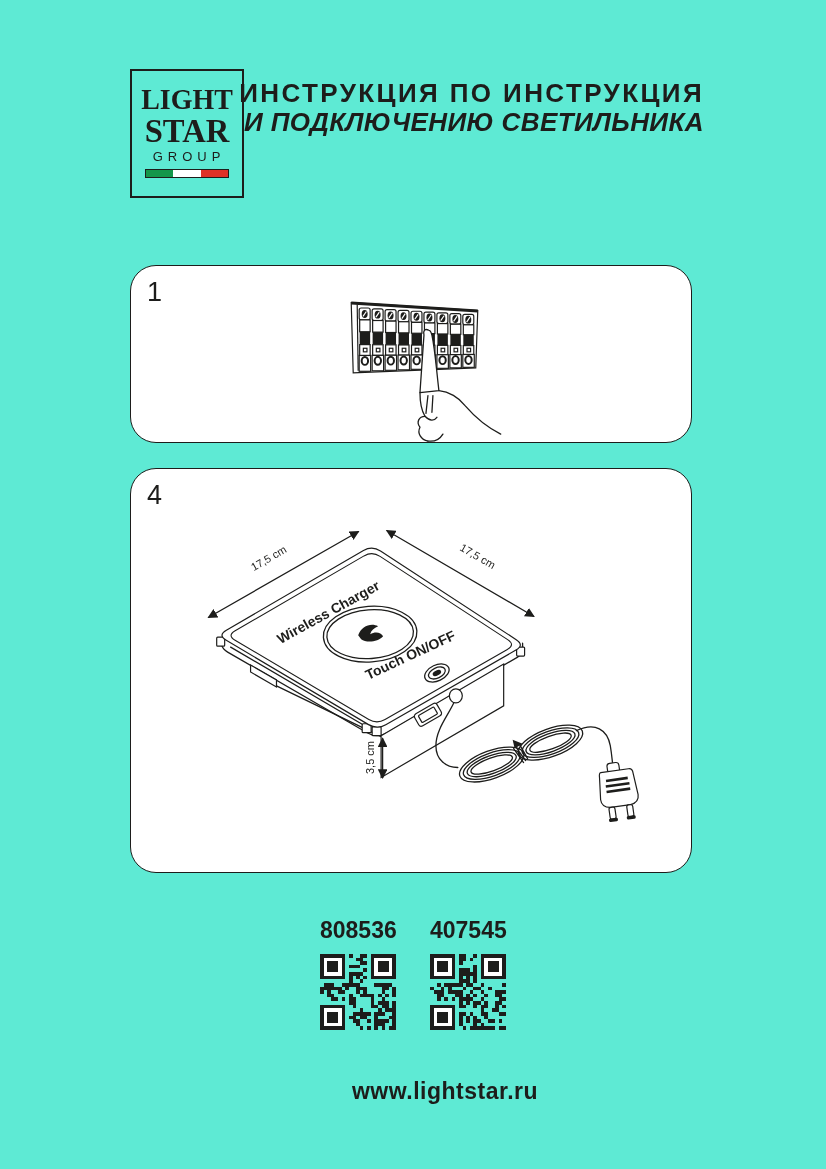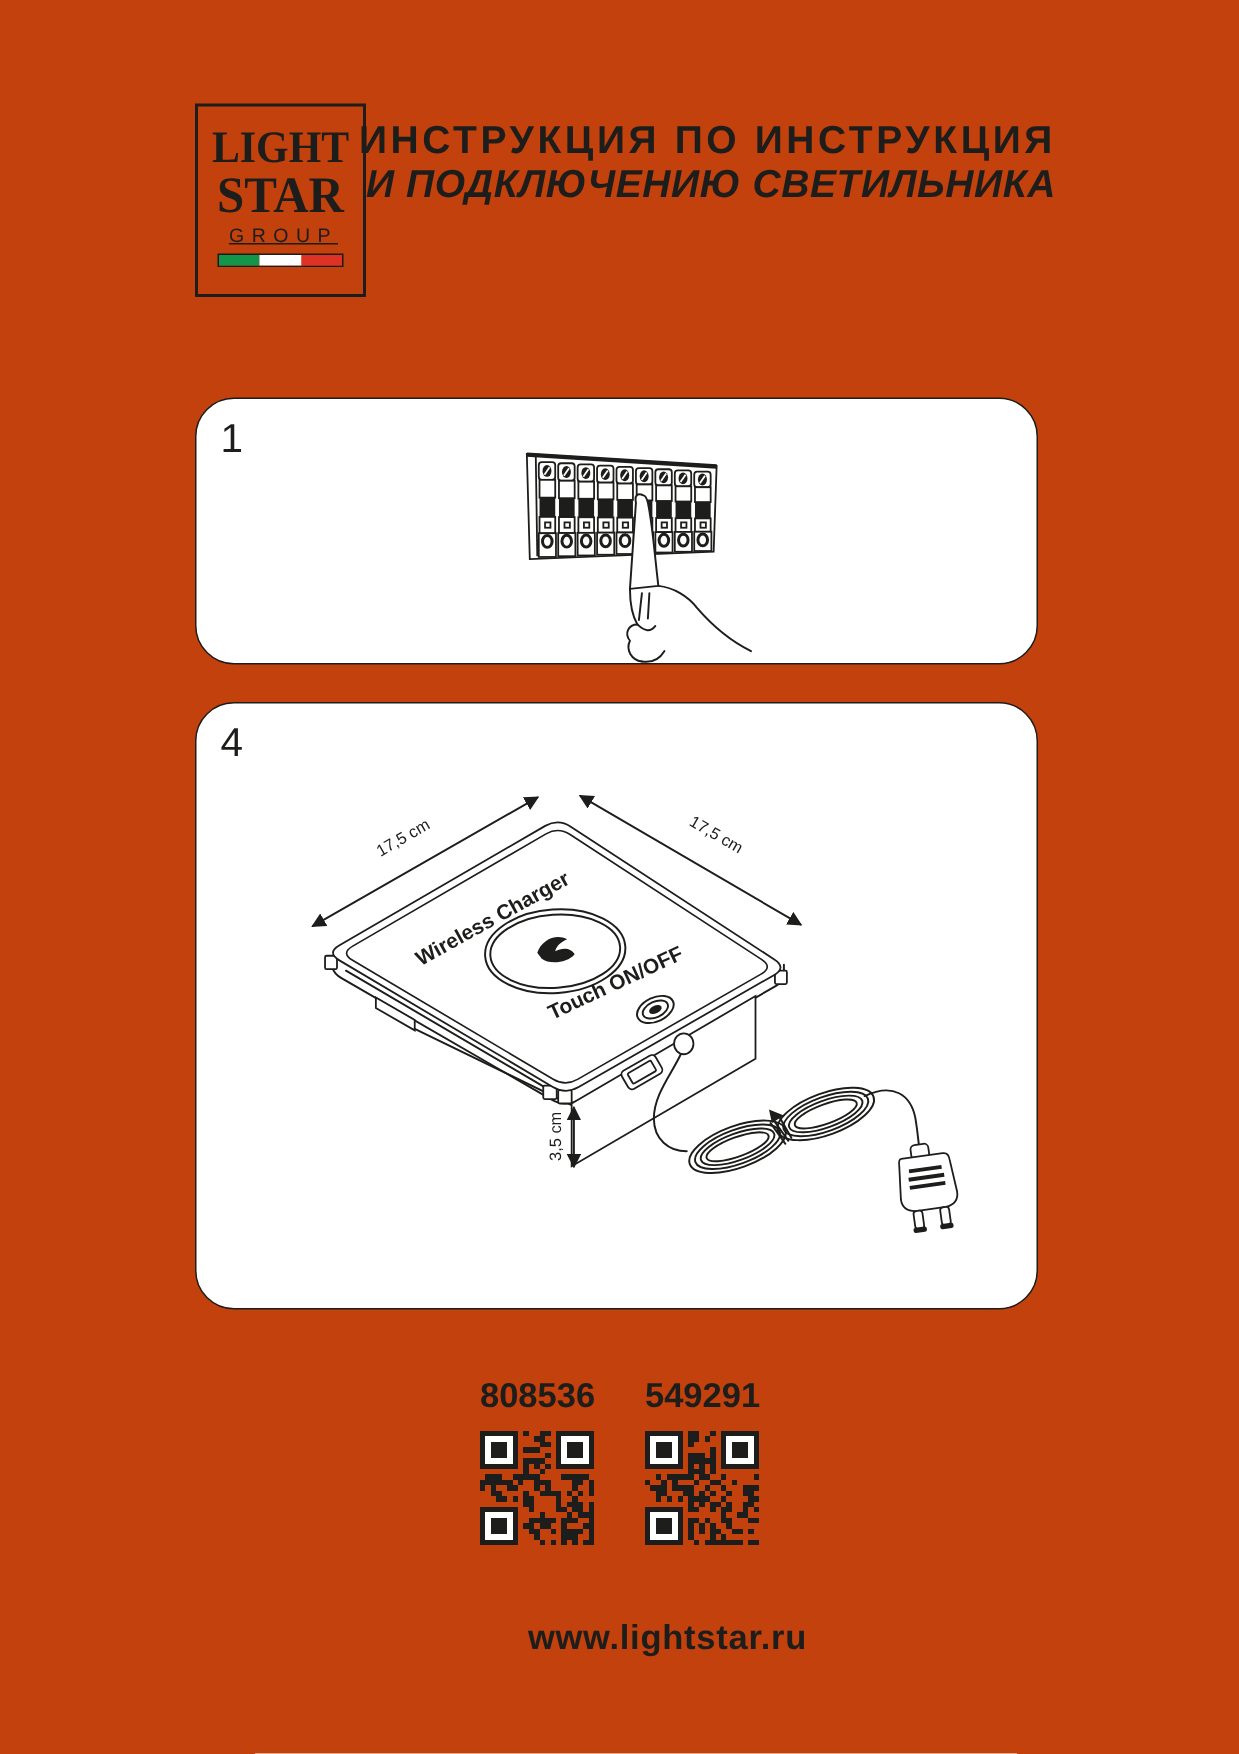--- a/index.html
+++ b/index.html
@@ -1,27 +1,27 @@
 <!DOCTYPE html>
 <html style="--ink: #1d1d1b;"><head>
 <meta charset="utf-8">
 <style>
   :root{ --ink:#1d1d1b; }
   html,body{margin:0;padding:0;background:#fff;}
-  .page{position:relative;width:826px;height:1169px;background:#c2410c;overflow:hidden;
+  .page{position:relative;width:826px;height:1169px;background:#5eead4;overflow:hidden;
         font-family:"Liberation Sans",sans-serif;color:var(--ink);}
 
   
   .logo{position:absolute;left:130px;top:69px;width:114px;height:129px;
         border:2px solid var(--ink);box-sizing:border-box;text-align:center;
         font-family:"Liberation Serif",serif;}
   .logo .l1{margin-top:13px;font-weight:700;font-size:30px;line-height:30px;transform:scaleX(.93);}
   .logo .l2{font-weight:700;font-size:34px;line-height:33px;transform:scaleX(.96);}
   .logo .l3{font-family:"Liberation Sans",sans-serif;font-weight:400;font-size:13px;
-            letter-spacing:5px;text-indent:4px;margin-top:3px;line-height:14px;text-decoration:underline;}
+            letter-spacing:5px;text-indent:4px;margin-top:3px;line-height:14px;}
   .flag{margin:5px auto 0;width:82px;height:7px;border:1px solid var(--ink);
         box-sizing:content-box;display:flex;}
   .flag i{flex:1;display:block;}
 
   
   .hdr{position:absolute;top:64px;right:122px;text-align:right;}
   .hdr .series{font-weight:700;font-size:25px;line-height:29px;}
   .hdr .title{font-weight:700;font-size:26px;line-height:29px;}
   .hdr .t1{margin-top:15px;letter-spacing:2.4px;}
   .hdr .t2{letter-spacing:.4px;font-style:italic;}
@@ -389,21 +389,21 @@
           <rect x="2" y="2" width="3" height="3" fill="#1d1d1b"></rect>
           <rect x="14" y="0" width="7" height="7" fill="#1d1d1b"></rect>
           <rect x="15" y="1" width="5" height="5" fill="#fff"></rect>
           <rect x="16" y="2" width="3" height="3" fill="#1d1d1b"></rect>
           <rect x="0" y="14" width="7" height="7" fill="#1d1d1b"></rect>
           <rect x="1" y="15" width="5" height="5" fill="#fff"></rect>
           <rect x="2" y="16" width="3" height="3" fill="#1d1d1b"></rect>
         </svg>
     </div>
     <div class="product">
-      <div class="code">549291</div>
+      <div class="code">407545</div>
       <svg viewBox="0 0 21 21">
           <rect x="8" y="0" width="1" height="1" fill="#1d1d1b"></rect>
           <rect x="9" y="0" width="1" height="1" fill="#1d1d1b"></rect>
           <rect x="12" y="0" width="1" height="1" fill="#1d1d1b"></rect>
           <rect x="8" y="1" width="1" height="1" fill="#1d1d1b"></rect>
           <rect x="9" y="1" width="1" height="1" fill="#1d1d1b"></rect>
           <rect x="11" y="1" width="1" height="1" fill="#1d1d1b"></rect>
           <rect x="8" y="2" width="1" height="1" fill="#1d1d1b"></rect>
           <rect x="12" y="3" width="1" height="1" fill="#1d1d1b"></rect>
           <rect x="8" y="4" width="1" height="1" fill="#1d1d1b"></rect>

